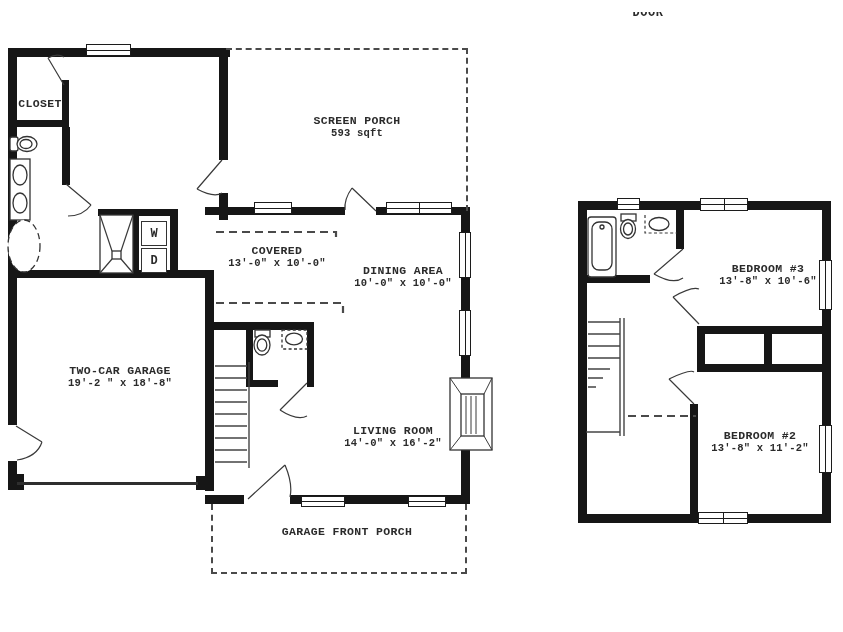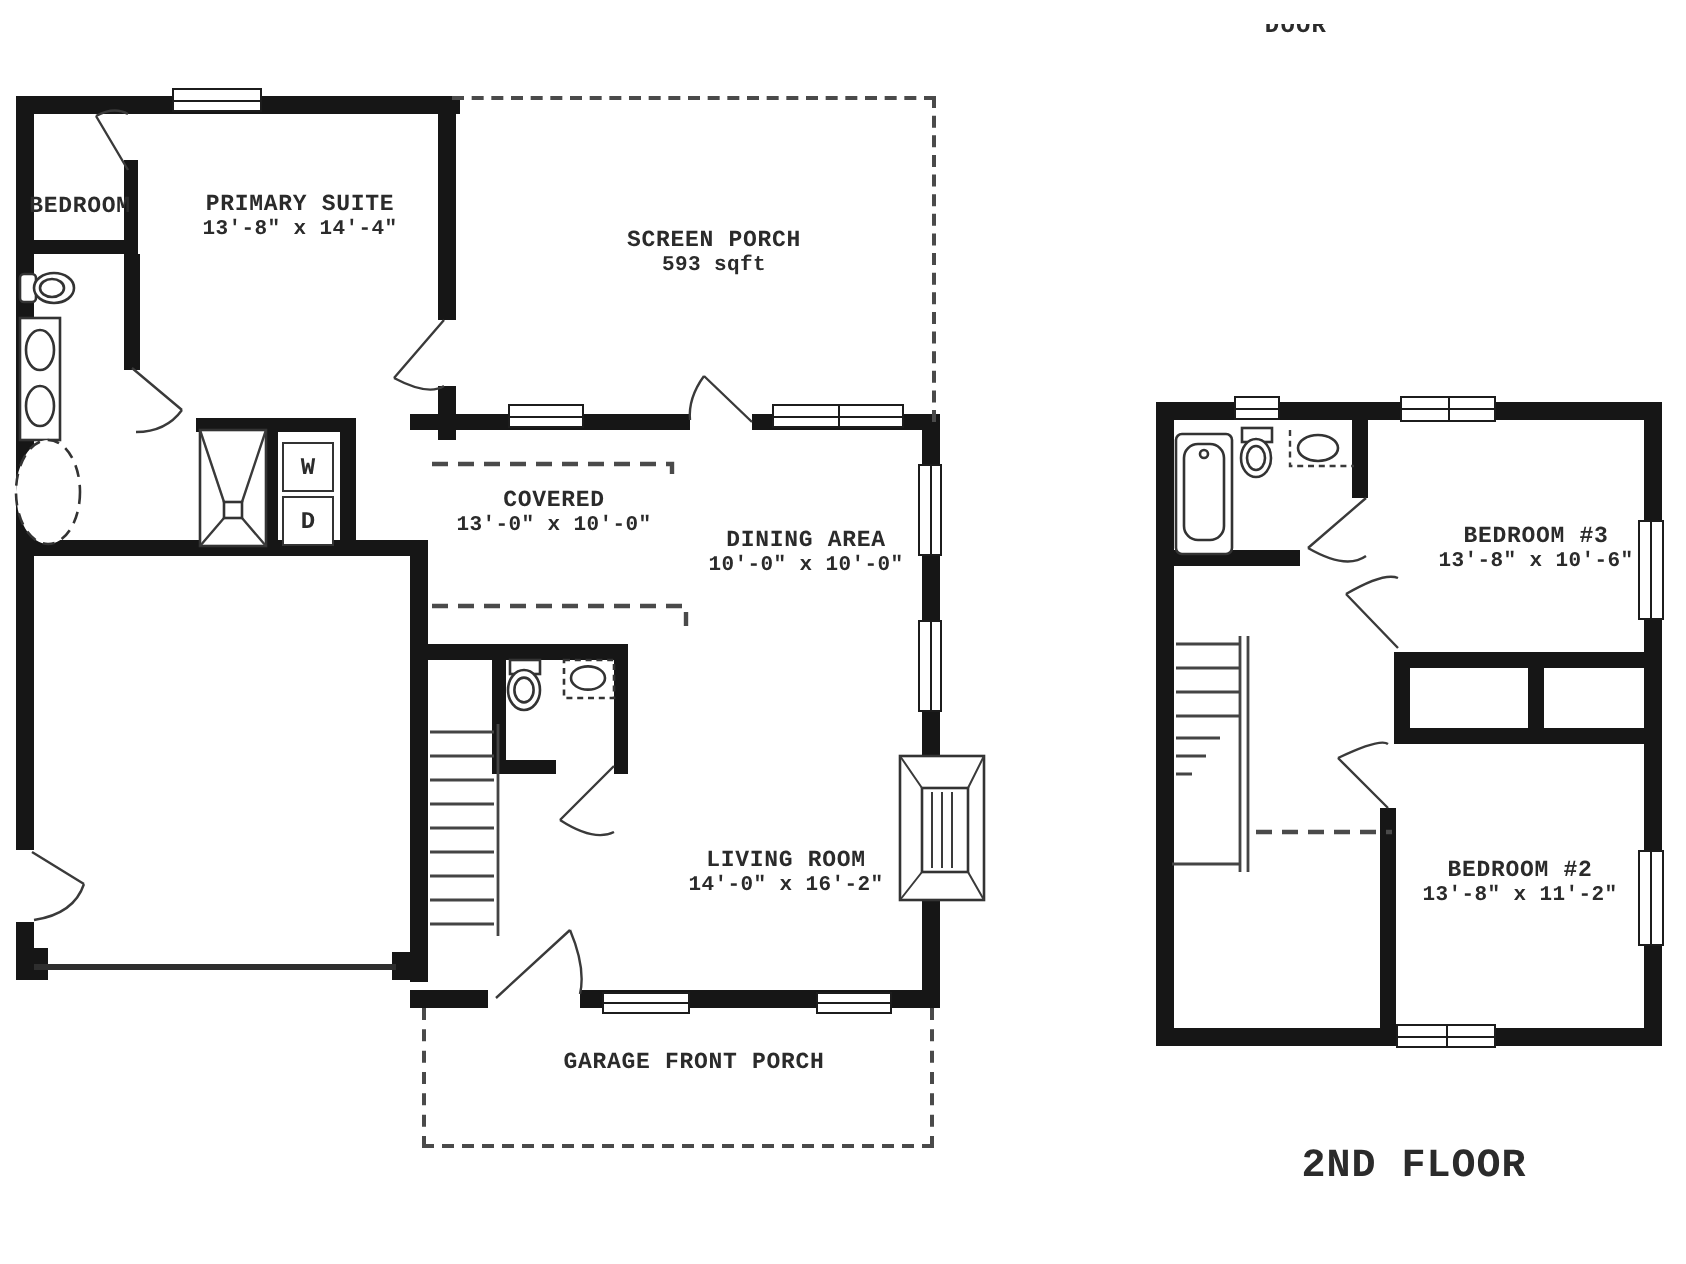--- a/index.html
+++ b/index.html
@@ -188,50 +188,49 @@
   </svg>
 
   <div class="appl-box" style="left:141px;top:209px;width:26px;height:25px">
     <span>W</span>
   </div>
   <div class="appl-box" style="left:141px;top:236px;width:26px;height:25px">
     <span>D</span>
   </div>
 
   <div class="lbl" style="left:40px;top:86px">
-    <div>BEDROOM</div>
-  </div>
-  <div class="lbl" style="left:150px;top:85px">
-    <div>PRIMARY SUITE</div>
-    <div class="dims">13'-8" x 14'-4"</div>
+    <div>CLOSET</div>
   </div>
   <div class="lbl" style="left:357px;top:103px">
     <div>SCREEN PORCH</div>
     <div class="dims">593 sqft</div>
   </div>
   <div class="lbl" style="left:277px;top:233px">
     <div>COVERED</div>
     <div class="dims">13'-0" x 10'-0"</div>
   </div>
   <div class="lbl" style="left:403px;top:253px">
     <div>DINING AREA</div>
     <div class="dims">10'-0" x 10'-0"</div>
   </div>
+  <div class="lbl" style="left:120px;top:353px">
+    <div>TWO-CAR GARAGE</div>
+    <div class="dims">19'-2 " x 18'-8"</div>
+  </div>
   <div class="lbl" style="left:393px;top:413px">
     <div>LIVING ROOM</div>
     <div class="dims">14'-0" x 16'-2"</div>
   </div>
   <div class="lbl" style="left:347px;top:514px">
     <div>GARAGE FRONT PORCH</div>
   </div>
 
   <div class="lbl" style="left:768px;top:251px">
     <div>BEDROOM #3</div>
     <div class="dims">13'-8" x 10'-6"</div>
   </div>
   <div class="lbl" style="left:760px;top:418px">
     <div>BEDROOM #2</div>
     <div class="dims">13'-8" x 11'-2"</div>
   </div>
-  <div class="plan-title" style="left:707px;top:560px;font-size:20px">2ND FLOOR</div>
 
   <div class="artifact" style="left:130px;top:627px;width:86px;height:5px"></div>
 </div>
 
 </body></html>

